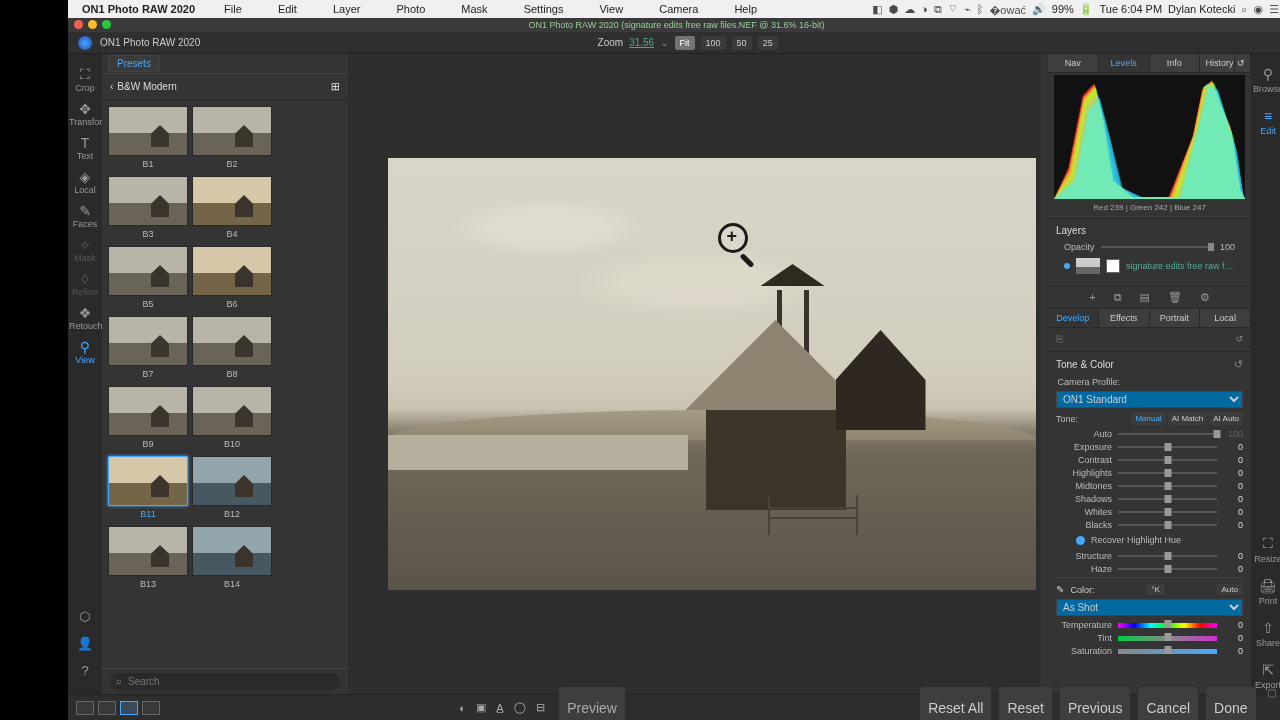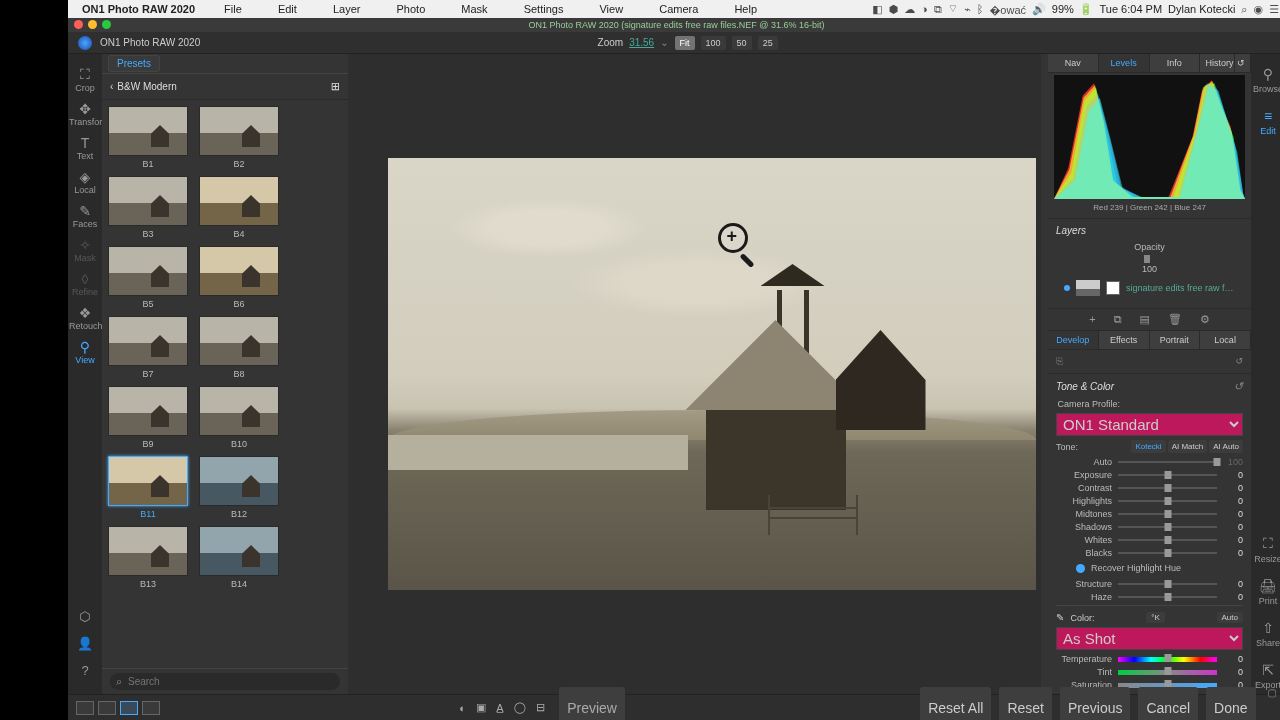--- a/index.html
+++ b/index.html
@@ -38,21 +38,21 @@
 .toolstrip .b div { padding:6px 0; font-size:13px; color:#999; cursor:pointer; }
 
 
 .presets { position:absolute; top:54px; left:34px; width:246px; bottom:26px; background:#343434; display:flex; flex-direction:column; }
 .presets .tabs { padding:4px 6px; }
 .presets .tabs span { padding:2px 8px; font-size:10px; color:#4af; border:1px solid #444; border-radius:3px; background:#3a3a3a; }
 .presets .hdr { padding:6px 8px; font-size:10px; color:#ddd; display:flex; align-items:center; border-top:1px solid #444; border-bottom:1px solid #2a2a2a; }
 .presets .hdr .back { margin-right:4px; cursor:pointer; }
 .presets .hdr .grid { margin-left:auto; font-size:11px; cursor:pointer; }
 .presets .scroll { flex:1; overflow-y:auto; padding:6px; }
-.presets .row { display:flex; gap:11px; margin-bottom:4px; }
+.presets .row { display:flex; gap:4px; margin-bottom:4px; }
 .presets .thumb { width:80px; text-align:center; cursor:pointer; }
 .presets .thumb .img { width:80px; height:50px; background:linear-gradient(#b8b4a8 55%, #6a6458 55%); position:relative; border:1px solid #2a2a2a; }
 .presets .thumb .img::after { content:""; position:absolute; right:18px; bottom:8px; width:18px; height:22px; background:#3a342c; clip-path:polygon(50% 0,100% 40%,100% 100%,0 100%,0 40%); }
 .presets .thumb .lbl { font-size:9px; color:#bbb; padding:3px 0; }
 .presets .thumb.sel .img { border:1px solid #4af; box-shadow:0 0 3px #4af; }
 .presets .thumb.sel .lbl { color:#4af; }
 .presets .thumb.warm .img { background:linear-gradient(#d4c8a8 55%,#756548 55%); }
 .presets .thumb.cool .img { background:linear-gradient(#92a4ac 55%,#485862 55%); }
 .presets .search { padding:4px 8px; border-top:1px solid #444; }
 .presets .search input { width:100%; background:#2a2a2a; border:none; color:#ccc; padding:3px 18px; font-size:10px; border-radius:9px; }
@@ -91,43 +91,43 @@
 .rpanel { position:absolute; top:54px; right:34px; width:210px; bottom:14px; background:#343434; overflow-y:auto; font-size:9px;padding-left:7px; }
 .rpanel .tabs { display:flex; border-bottom:1px solid #2a2a2a; }
 .rpanel .tabs span { flex:1; text-align:center; padding:4px 0; background:#3e3e3e; cursor:pointer; font-size:9px; border-right:1px solid #2a2a2a; }
 .rpanel .tabs span.active { color:#4af; background:#343434; }
 
 .histo { height:124px; background:#111; position:relative; margin:2px 6px; overflow:hidden; }
 .histo svg { width:100%; height:100%; }
 .histo-label { text-align:center; font-size:8px; color:#aaa; padding:2px 0 6px; }
 
 .section { padding:6px 8px; border-top:1px solid #2a2a2a; }
-.section .title { font-size:10px; color:#ddd; margin-bottom:6px; display:flex; align-items:center;font-style:italic; }
+.section .title { font-size:10px; color:#ddd; margin-bottom:6px; display:flex; align-items:center; }
 .section .title .r { margin-left:auto; font-size:11px; color:#888; cursor:pointer; }
 
-.opacity-row { display:flex; align-items:center; font-size:9px; color:#bbb; padding:0 8px 4px; gap:6px;flex-direction:column; }
+.opacity-row { display:flex; align-items:center; font-size:9px; color:#bbb; padding:0 8px 4px; gap:6px; }
 .opacity-row .bar { flex:1; height:2px; background:#555; position:relative; }
 .opacity-row .bar::after { content:""; position:absolute; right:0; top:-3px; width:6px; height:8px; background:#888; }
 
 .layer-row { display:flex; align-items:center; padding:2px 8px 6px; gap:6px; font-size:9px; }
 .layer-row .dot { width:6px; height:6px; background:#4af; border-radius:50%; }
 .layer-row .lthumb { width:24px; height:16px; background:linear-gradient(#ccc 55%,#666 55%); }
 .layer-row .mask { width:14px; height:14px; border:1px solid #666; background:#fff; }
 .layer-row .name { color:#5a9; flex:1; overflow:hidden; text-overflow:ellipsis; white-space:nowrap; }
 
 .layer-tools { display:flex; justify-content:center; gap:18px; padding:4px 0; font-size:11px; color:#999; border-top:1px solid #2a2a2a; border-bottom:1px solid #2a2a2a; }
 .layer-tools span { cursor:pointer; }
 
 .subtabs { display:flex; }
 .subtabs span { flex:1; text-align:center; padding:4px 0; background:#3e3e3e; font-size:9px; cursor:pointer; border-right:1px solid #2a2a2a; }
 .subtabs span.active { color:#4af; background:#343434; }
 
 .sel-row { display:flex; align-items:center; margin-bottom:4px; gap:4px; }
 .sel-row .lbl { width:64px; text-align:right; color:#bbb; }
-.sel-row select { flex:1; background:#be185d; border:1px solid #444; color:#ccc; font-size:15px; padding:1px 2px; }
+.sel-row select { flex:1; background:#0369a1; border:1px solid #444; color:#ccc; font-size:10px; padding:1px 2px; }
 
 .tone-btns { display:flex; gap:2px; margin-left:auto; }
 .tone-btns span { padding:2px 4px; background:#3c3c3c; border-radius:2px; font-size:8px; cursor:pointer; }
 .tone-btns span.active { color:#4af; }
 
 .slider { display:flex; align-items:center; gap:6px; margin-bottom:3px; }
 .slider .lbl { width:56px; text-align:right; color:#bbb; }
 .slider .track { flex:1; height:2px; background:#555; position:relative; }
 .slider .track .knob { position:absolute; left:50%; top:-3px; width:7px; height:8px; background:#999; transform:translateX(-50%); }
 .slider .val { width:20px; text-align:right; color:#ddd; }
@@ -401,21 +401,21 @@
         </div>
     <div class="sel-row">
       <span class="lbl">Camera Profile:</span>
     </div>
     <div class="sel-row">
       <select><option>ON1 Standard</option></select>
     </div>
     <div class="sel-row">
       <span class="lbl" style="width:30px;text-align:left">Tone:</span>
       <span class="tone-btns">
-        <span class="active">Kotecki</span>
+        <span class="active">Manual</span>
         <span>AI Match</span>
         <span>AI Auto</span>
       </span>
     </div>
     <div class="slider dim">
           <span class="lbl">Auto</span>
           <span class="track">
             <span class="knob" style="left:100%"></span>
           </span>
           <span class="val">100</span>

